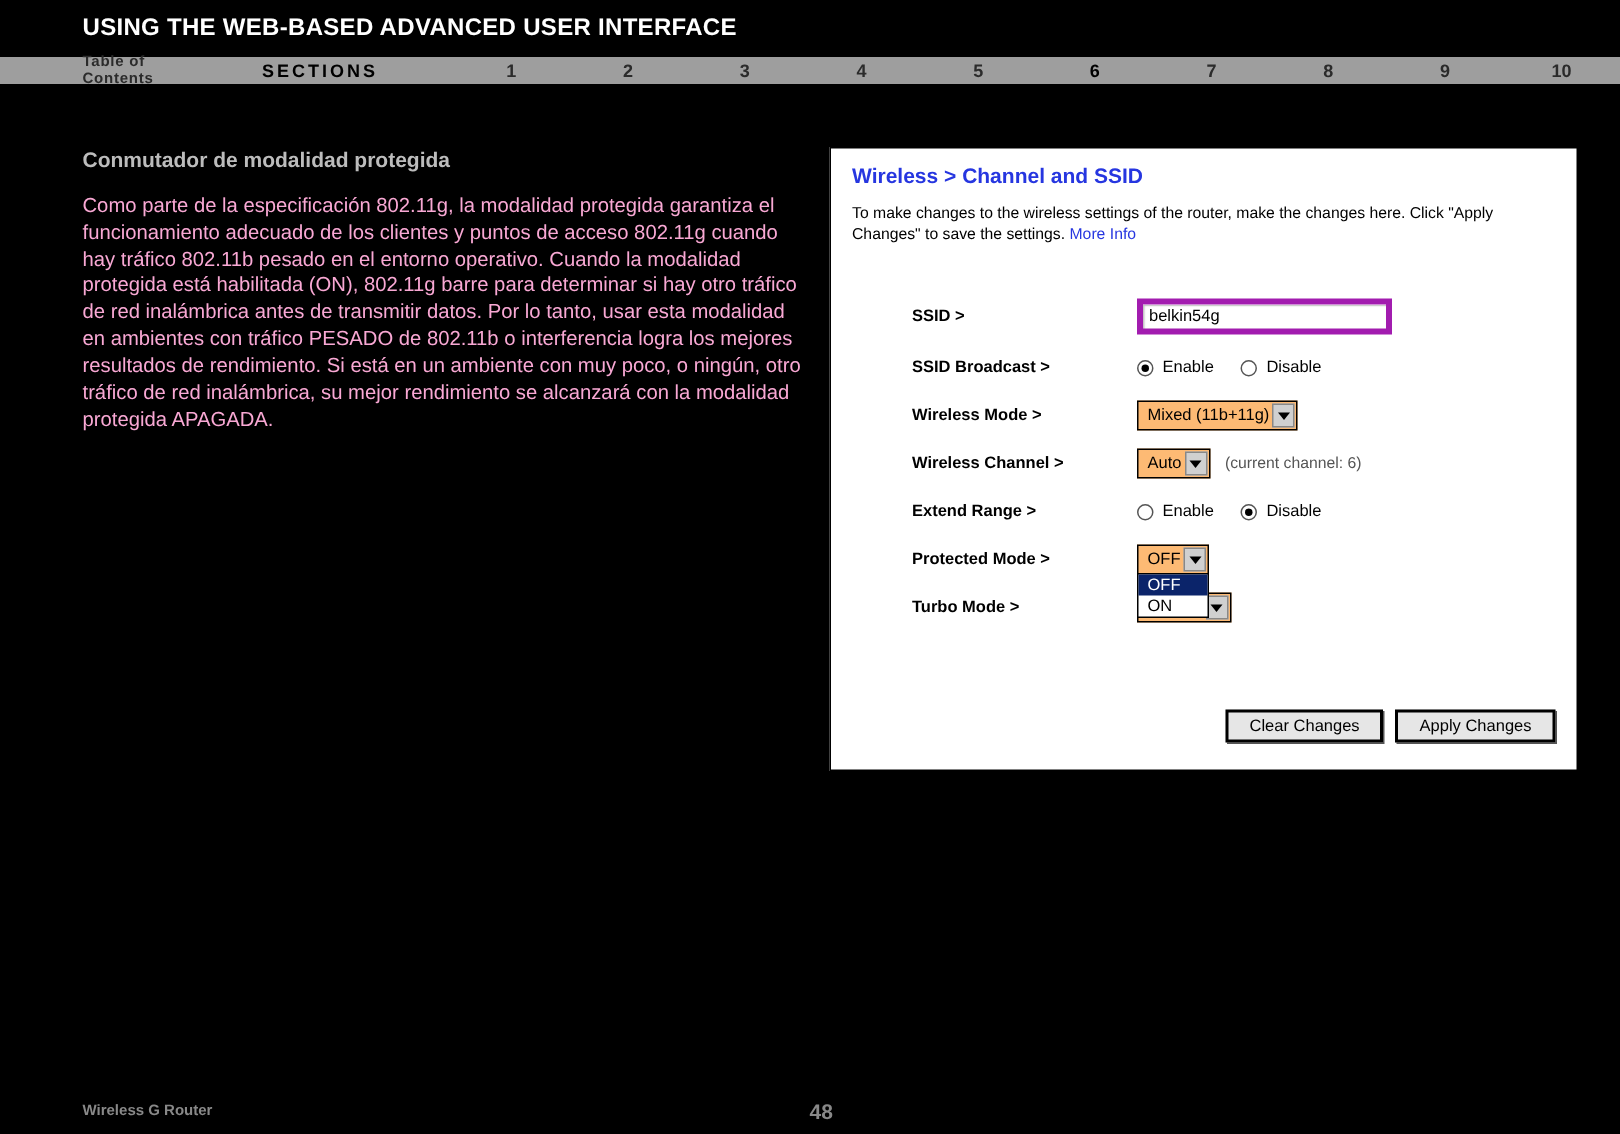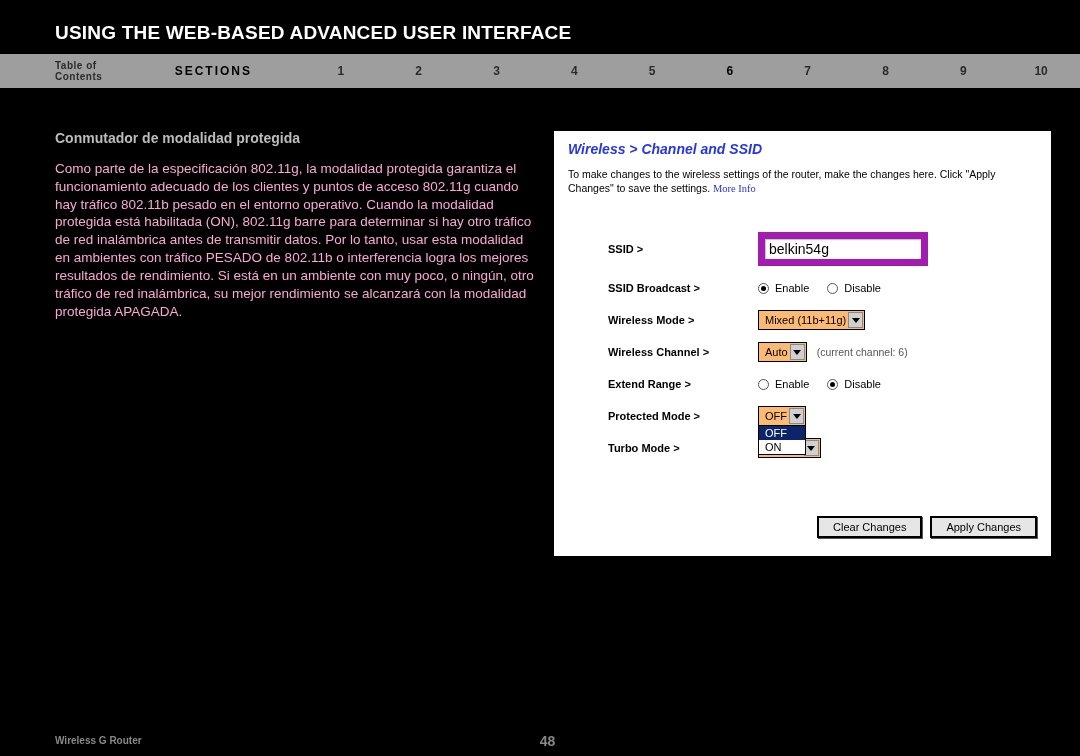--- a/index.html
+++ b/index.html
@@ -13,28 +13,28 @@
     position: relative;
   }
   .page {
     position: relative;
     width: 100%;
     height: 100%;
     padding: 0 0 0 0;
   }
   .page-title {
     color: #fff;
-    font-size: 19px;
+    font-size: 16px;
     font-weight: bold;
     letter-spacing: 0.2px;
-    padding: 22px 0 10px 55px;
+    padding: 10px 0 10px 55px;
   }
   .nav-bar {
     background: #9e9e9e;
-    height: 34px;
+    height: 18px;
     display: flex;
     align-items: center;
     padding: 0 0 0 55px;
     font-size: 11px;
     font-weight: bold;
     color: #2b2b2b;
   }
   .nav-toc {
     letter-spacing: 0.5px;
     font-size: 10px;
@@ -83,31 +83,29 @@
     border: 1px solid #000;
     padding: 10px 14px 18px 14px;
     font-size: 11px;
     color: #000;
   }
   .panel-title {
     color: #2636e0;
     font-weight: bold;
     font-size: 14px;
     margin-bottom: 10px;
-    font-style: italic;
   }
   .panel-desc {
     font-size: 10.5px;
     line-height: 1.35;
     margin-bottom: 14px;
   }
   .more-info {
     color: #2636e0;
     cursor: pointer;
-    font-family: Liberation Serif, serif;
   }
   .form-rows { padding-left: 40px; margin-top: 36px; }
   .form-row {
     display: flex;
     align-items: center;
     margin-bottom: 12px;
     min-height: 20px;
   }
   .form-label {
     flex: 0 0 150px;
@@ -116,23 +114,23 @@
     font-weight: bold;
   }
   .form-ctrl {
     flex: 1;
     display: flex;
     align-items: center;
     gap: 6px;
     font-size: 11px;
   }
   .text-input {
-    border: 7px solid #a21caf;
+    border: 4px solid #a21caf;
     box-shadow: inset 1px 1px 1px rgba(0,0,0,0.25);
-    font-size: 14px;
+    font-size: 11px;
     padding: 2px 4px;
     width: 170px;
     background: #fff;
     color: #000;
   }
   .select-wrap {
     display: inline-flex;
     align-items: center;
     border: 1px solid #000;
     background: #fdba74;

